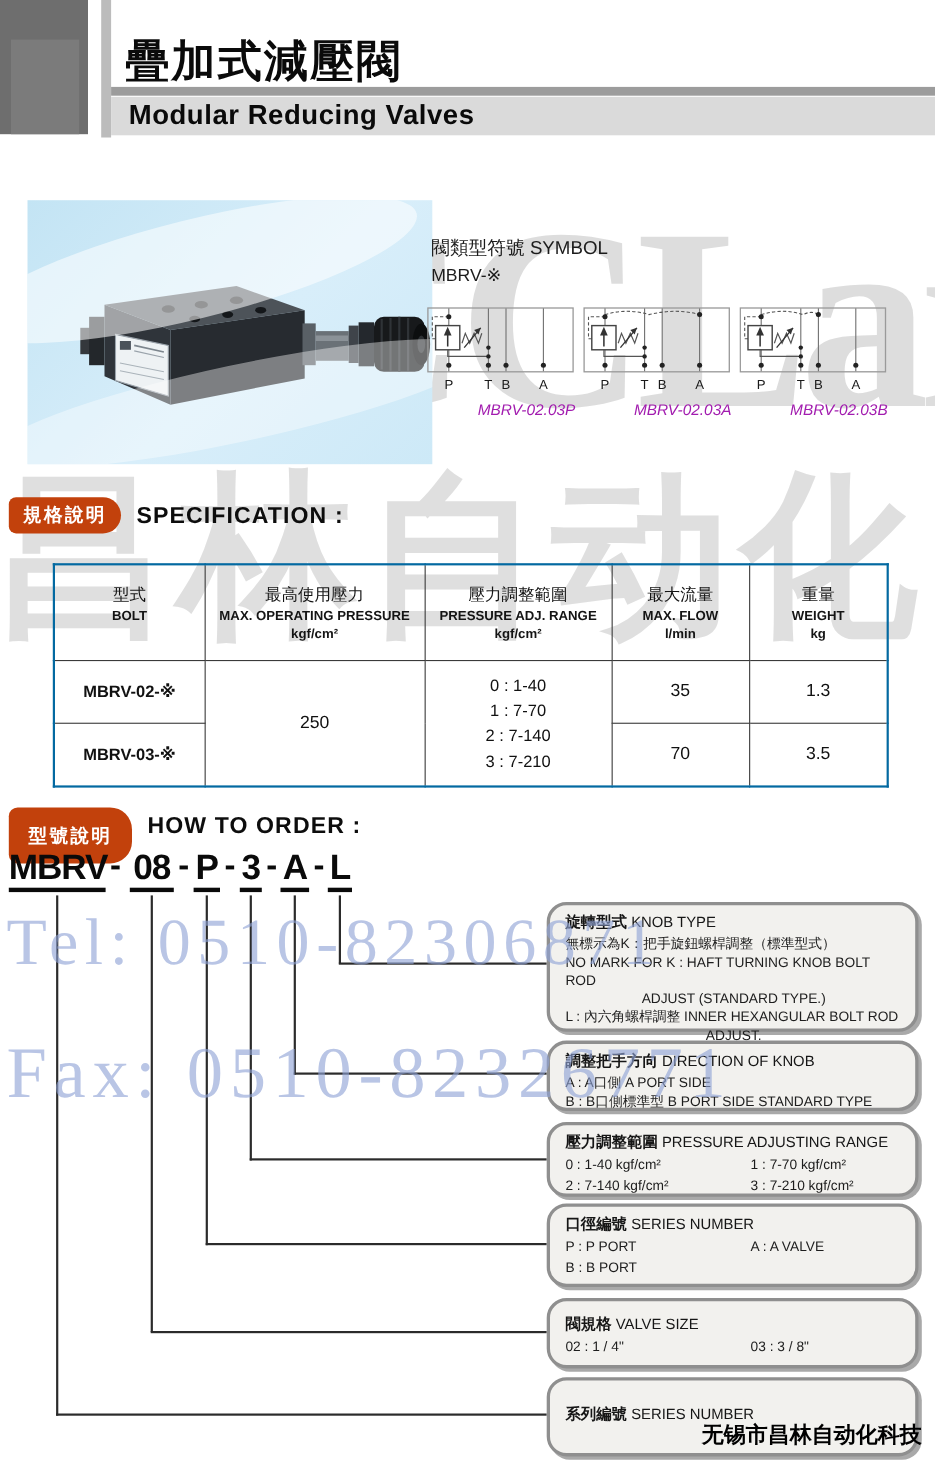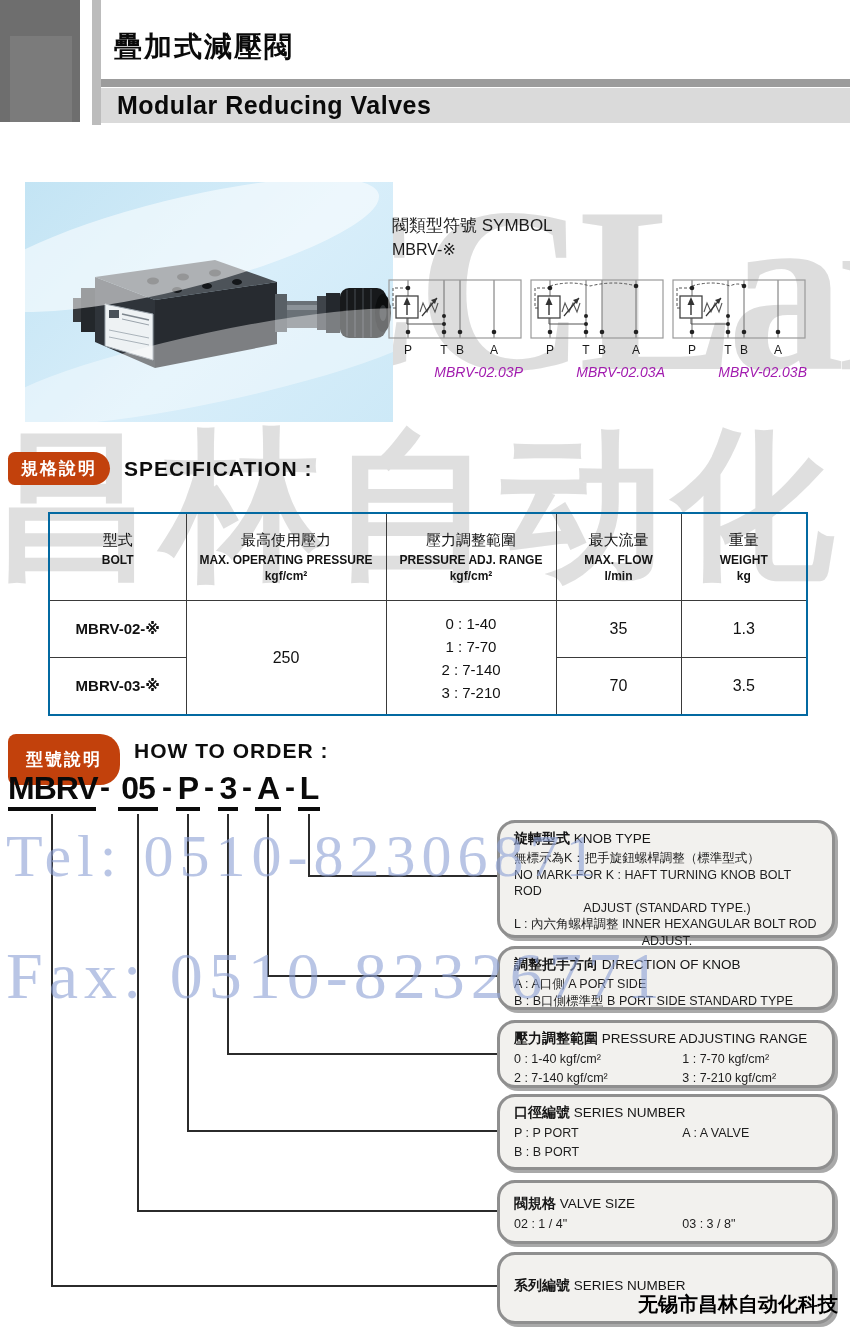--- a/index.html
+++ b/index.html
@@ -4,21 +4,21 @@
 <style>
   html,body{margin:0;padding:0;background:#fff;}
   #page{position:relative;width:850px;height:1331px;background:#fff;overflow:hidden;
         font-family:"Liberation Sans","DejaVu Sans",sans-serif;color:#111;}
   .abs{position:absolute;}
 
   
   .hdr-block{left:0;top:0;width:80px;height:122px;background:#6e6e6e;}
   .hdr-block-inner{left:10px;top:36px;width:62px;height:86px;background:#7b7b7b;}
   .hdr-vstrip{left:92px;top:0;width:9px;height:125px;background:#bcbcbc;}
-  .hdr-title{left:114px;top:28px;font-size:28px;font-weight:bold;color:#0a0a0a;letter-spacing:2px;}
+  .hdr-title{left:114px;top:28px;font-size:40px;font-weight:bold;color:#0a0a0a;letter-spacing:2px;}
   .hdr-graybar{left:101px;top:79px;width:749px;height:8px;background:#9c9c9c;}
   .hdr-lightbar{left:101px;top:88px;width:749px;height:35px;background:#dadada;display:flex;align-items:center;text-align:center;}
   .hdr-sub{font-size:25px;font-weight:bold;color:#0a0a0a;padding-left:16px;letter-spacing:0.5px;}
 
   
   .wm{pointer-events:none;white-space:nowrap;}
   .wm-brand{left:255px;top:155px;font-family:"Liberation Serif","DejaVu Serif",serif;
             font-size:235px;font-weight:bold;color:rgba(170,170,170,0.40);letter-spacing:-8px;z-index:1;}
   .wm-brand-cn{left:-8px;top:398px;font-size:162px;font-weight:bold;
             color:rgba(185,185,185,0.45);letter-spacing:8px;z-index:1;}
@@ -295,21 +295,21 @@
         <td class="td-num">3.5</td>
       </tr>
     </tbody>
   </table>
 
   <div class="abs badge badge-order">型號說明</div>
   <div class="abs sec-heading heading-order">HOW TO ORDER :</div>
 
   <div class="abs code-seg" style="left:8px;width:88px">MBRV</div>
   <div class="abs code-sep" style="left:100px">-</div>
-  <div class="abs code-seg" style="left:96px;width:40px;left:118px;width:40px">05</div>
+  <div class="abs code-seg" style="left:96px;width:40px;left:118px;width:40px">08</div>
   <div class="abs code-sep" style="left:162px">-</div>
   <div class="abs code-seg" style="left:176px;width:24px">P</div>
   <div class="abs code-sep" style="left:204px">-</div>
   <div class="abs code-seg" style="left:218px;width:20px">3</div>
   <div class="abs code-sep" style="left:242px">-</div>
   <div class="abs code-seg" style="left:255px;width:26px">A</div>
   <div class="abs code-sep" style="left:285px">-</div>
   <div class="abs code-seg" style="left:298px;width:22px">L</div>
 
   <div class="abs line" style="left:51px;top:814px;width:2px;height:473px"></div>

